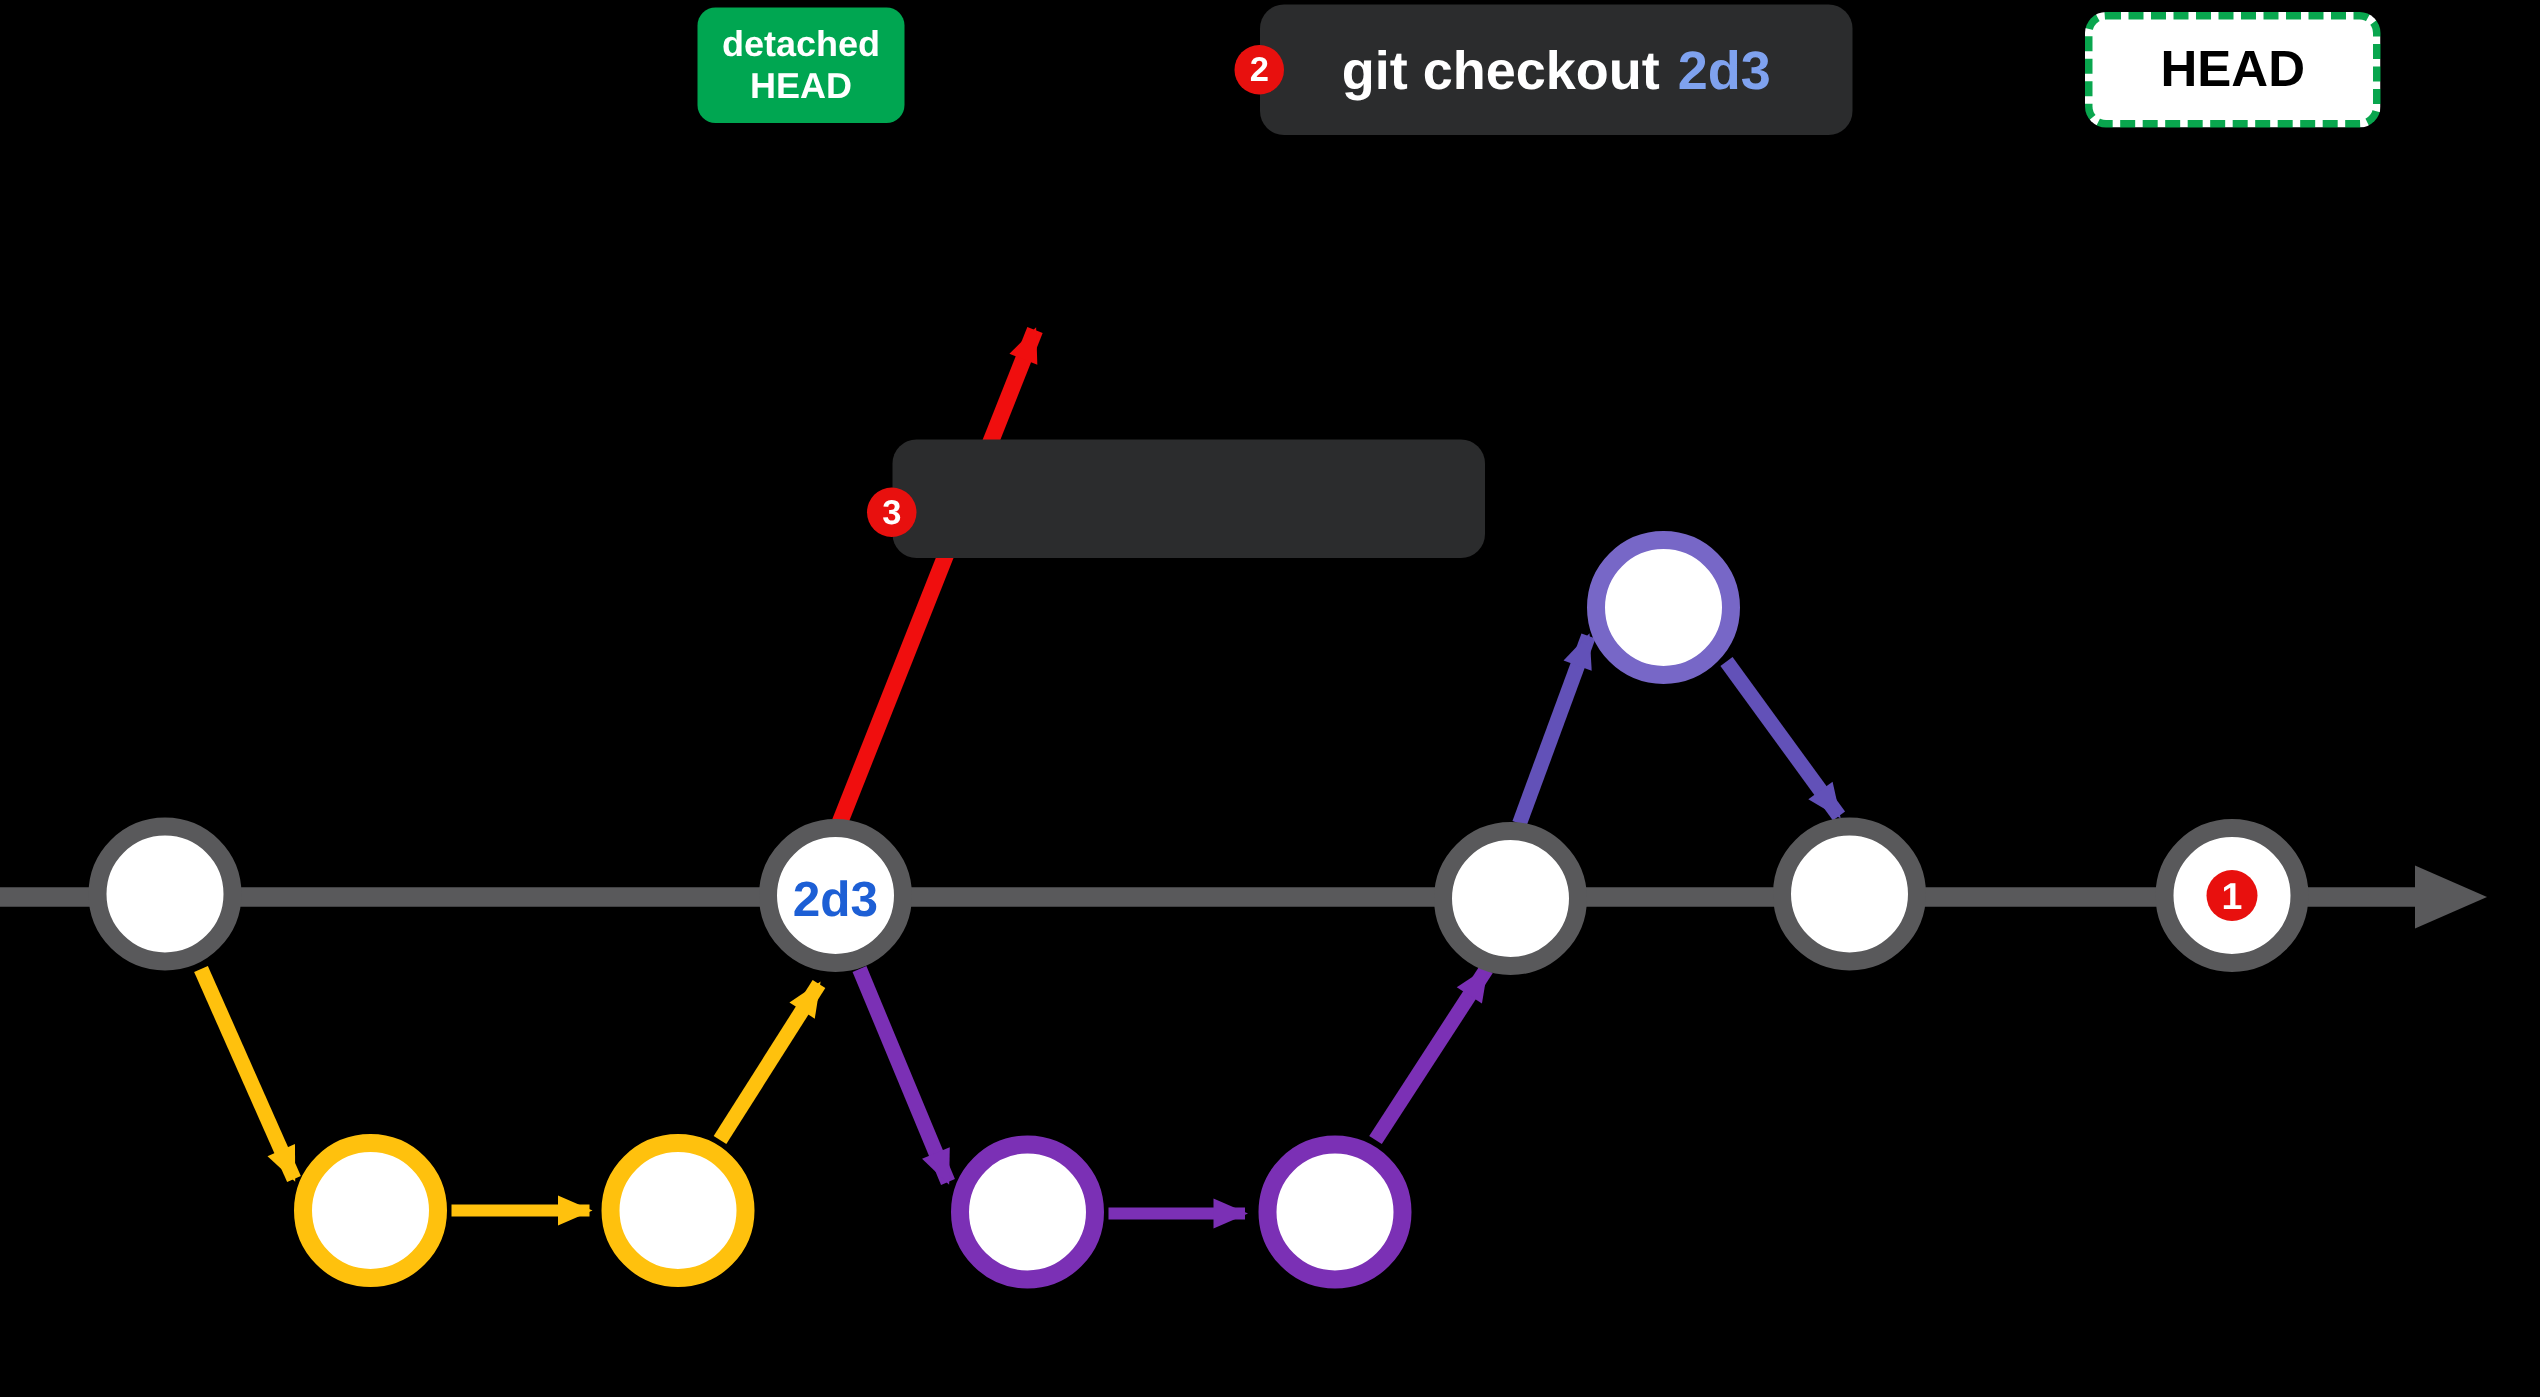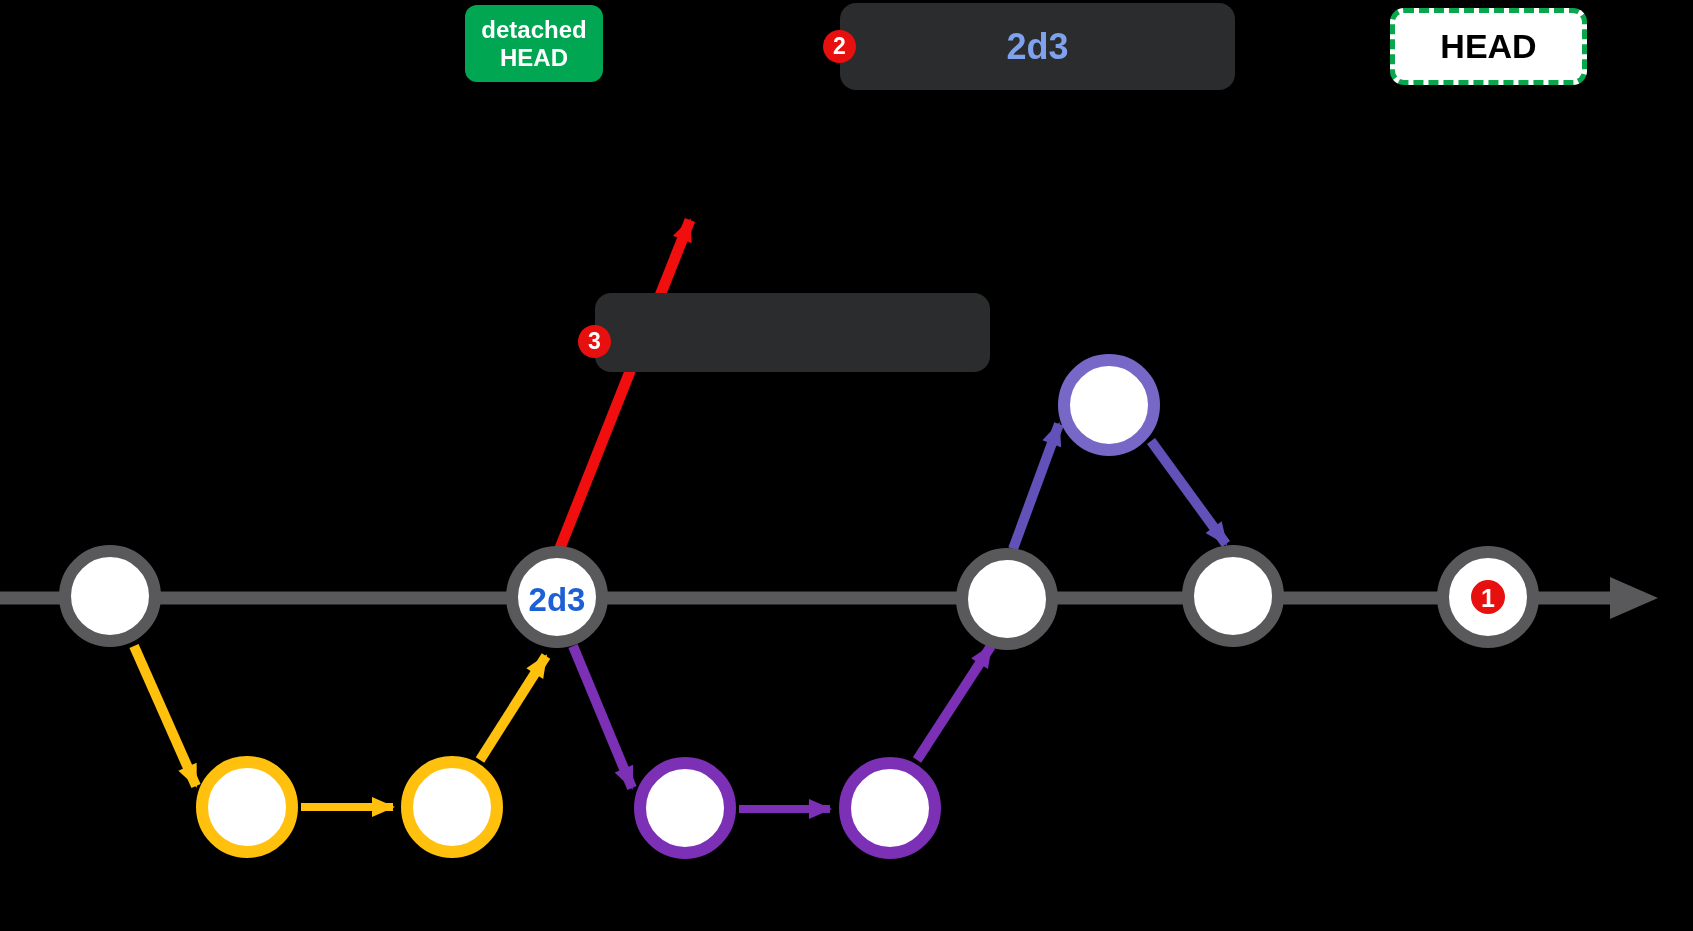--- a/index.html
+++ b/index.html
@@ -111,20 +111,21 @@
 
   <div class="badge badge-detached">
     <span>detached</span>
     <span>HEAD</span>
   </div>
 
   <div class="badge badge-checkout">
     <div class="step-dot dot-checkout">
       <span>2</span>
     </div>
+    <span>git checkout</span>
     <span class="arg-blue">2d3</span>
   </div>
 
   <div class="badge badge-head">
     <span>HEAD</span>
   </div>
 
   <div class="badge badge-hotfix">
     <div class="step-dot dot-hotfix">
       <span>3</span>

